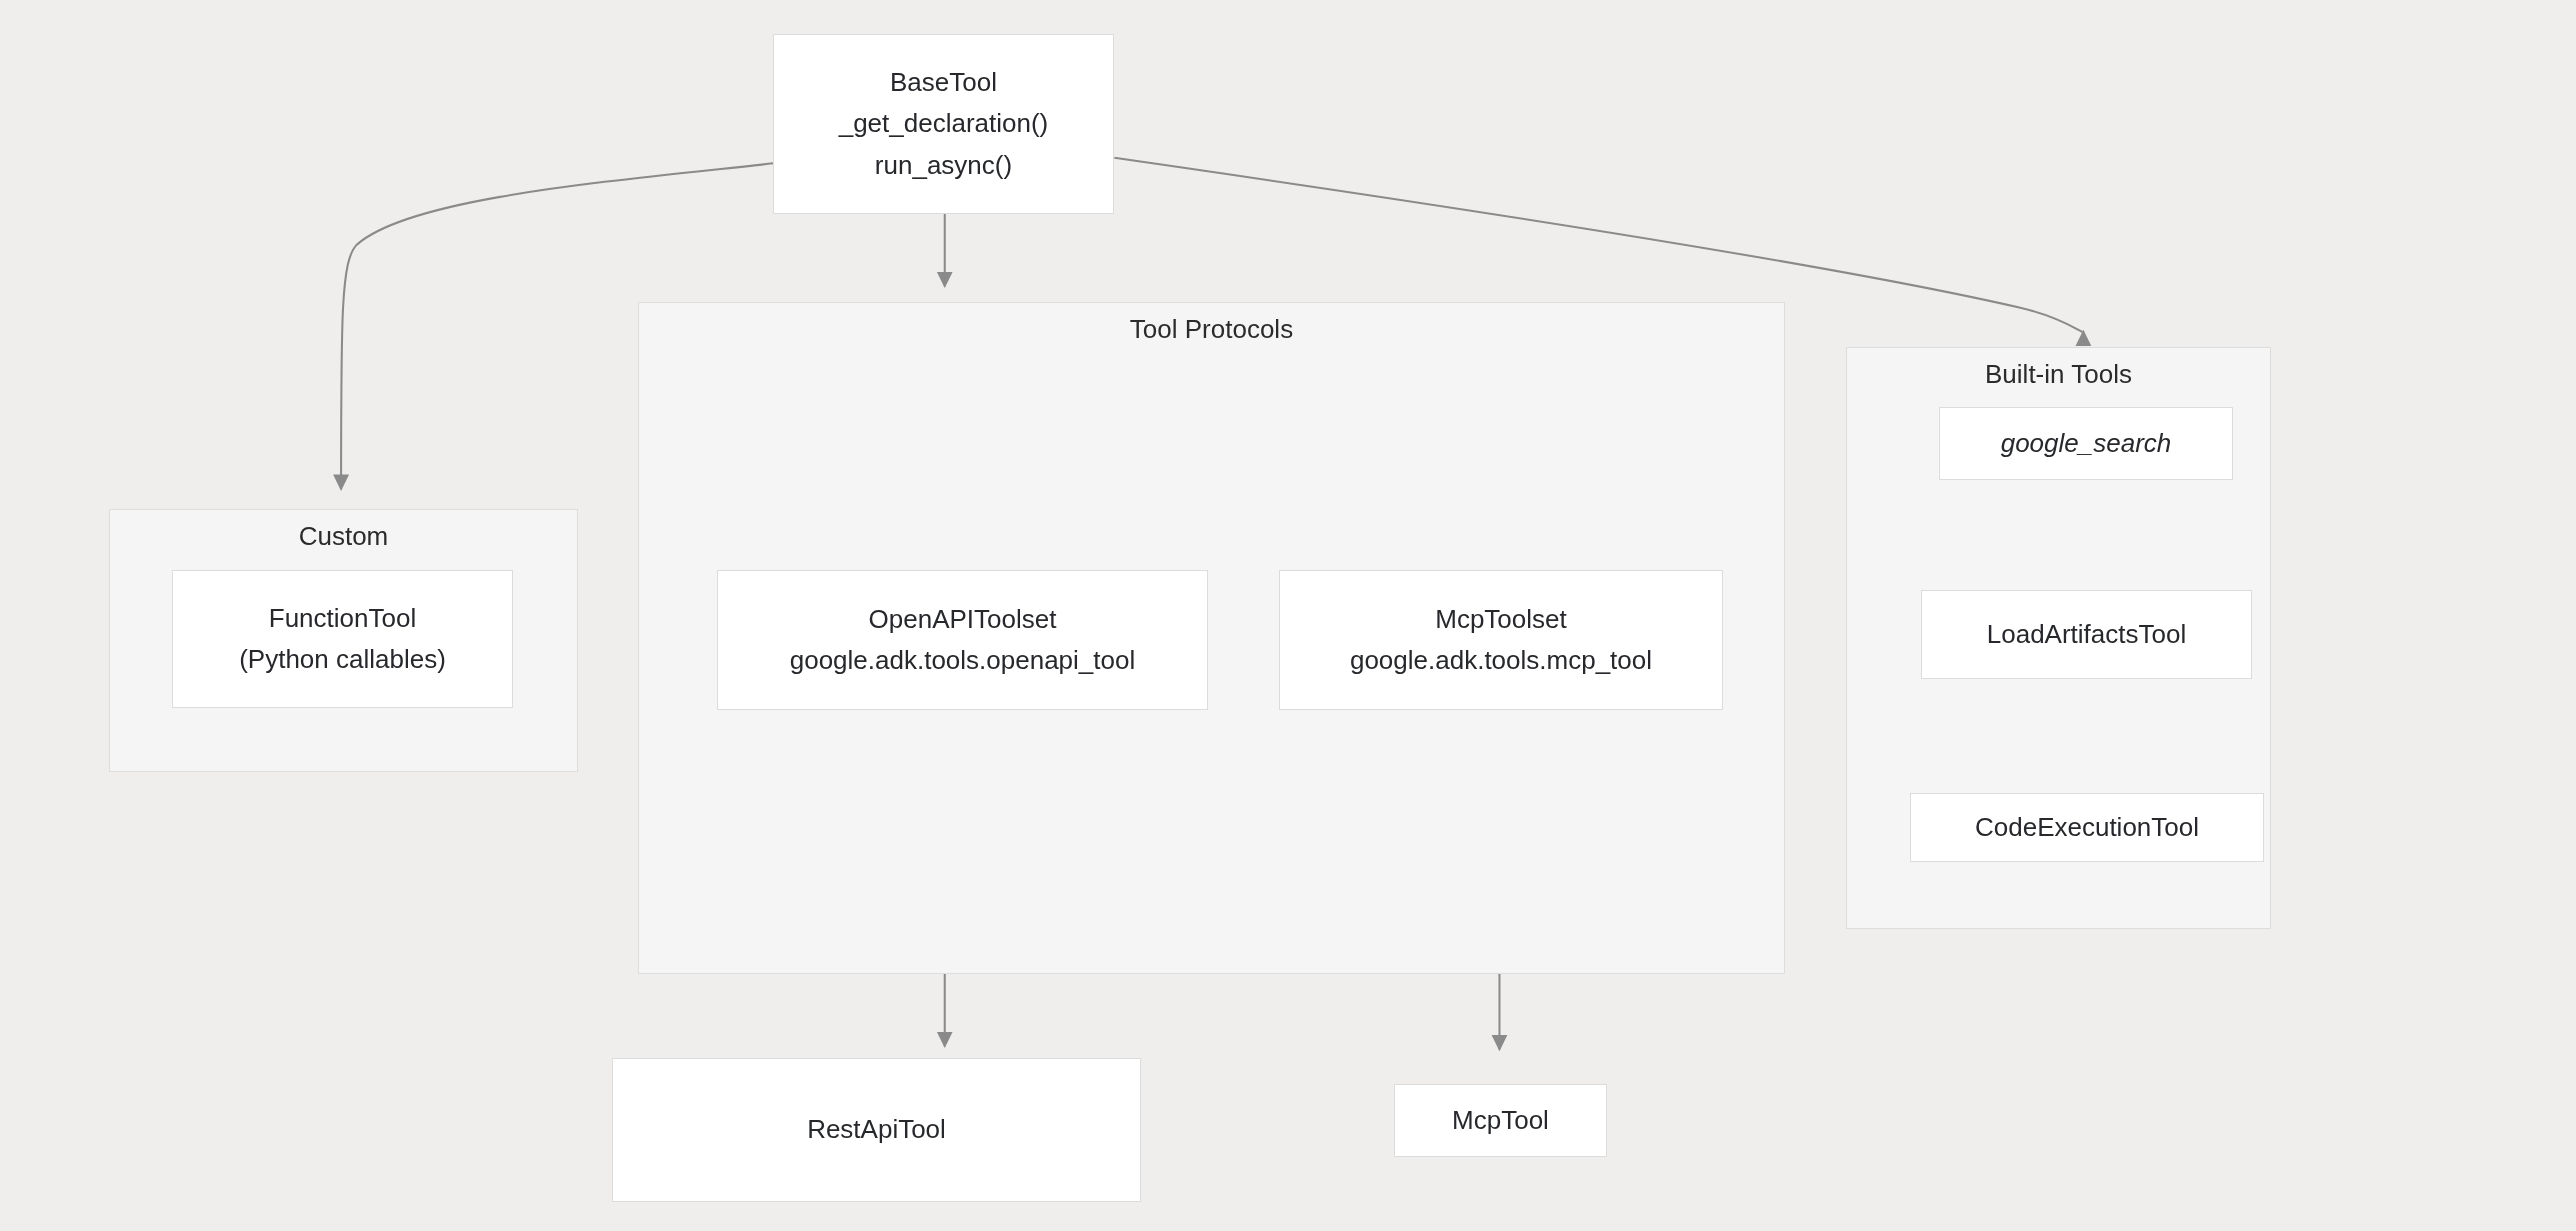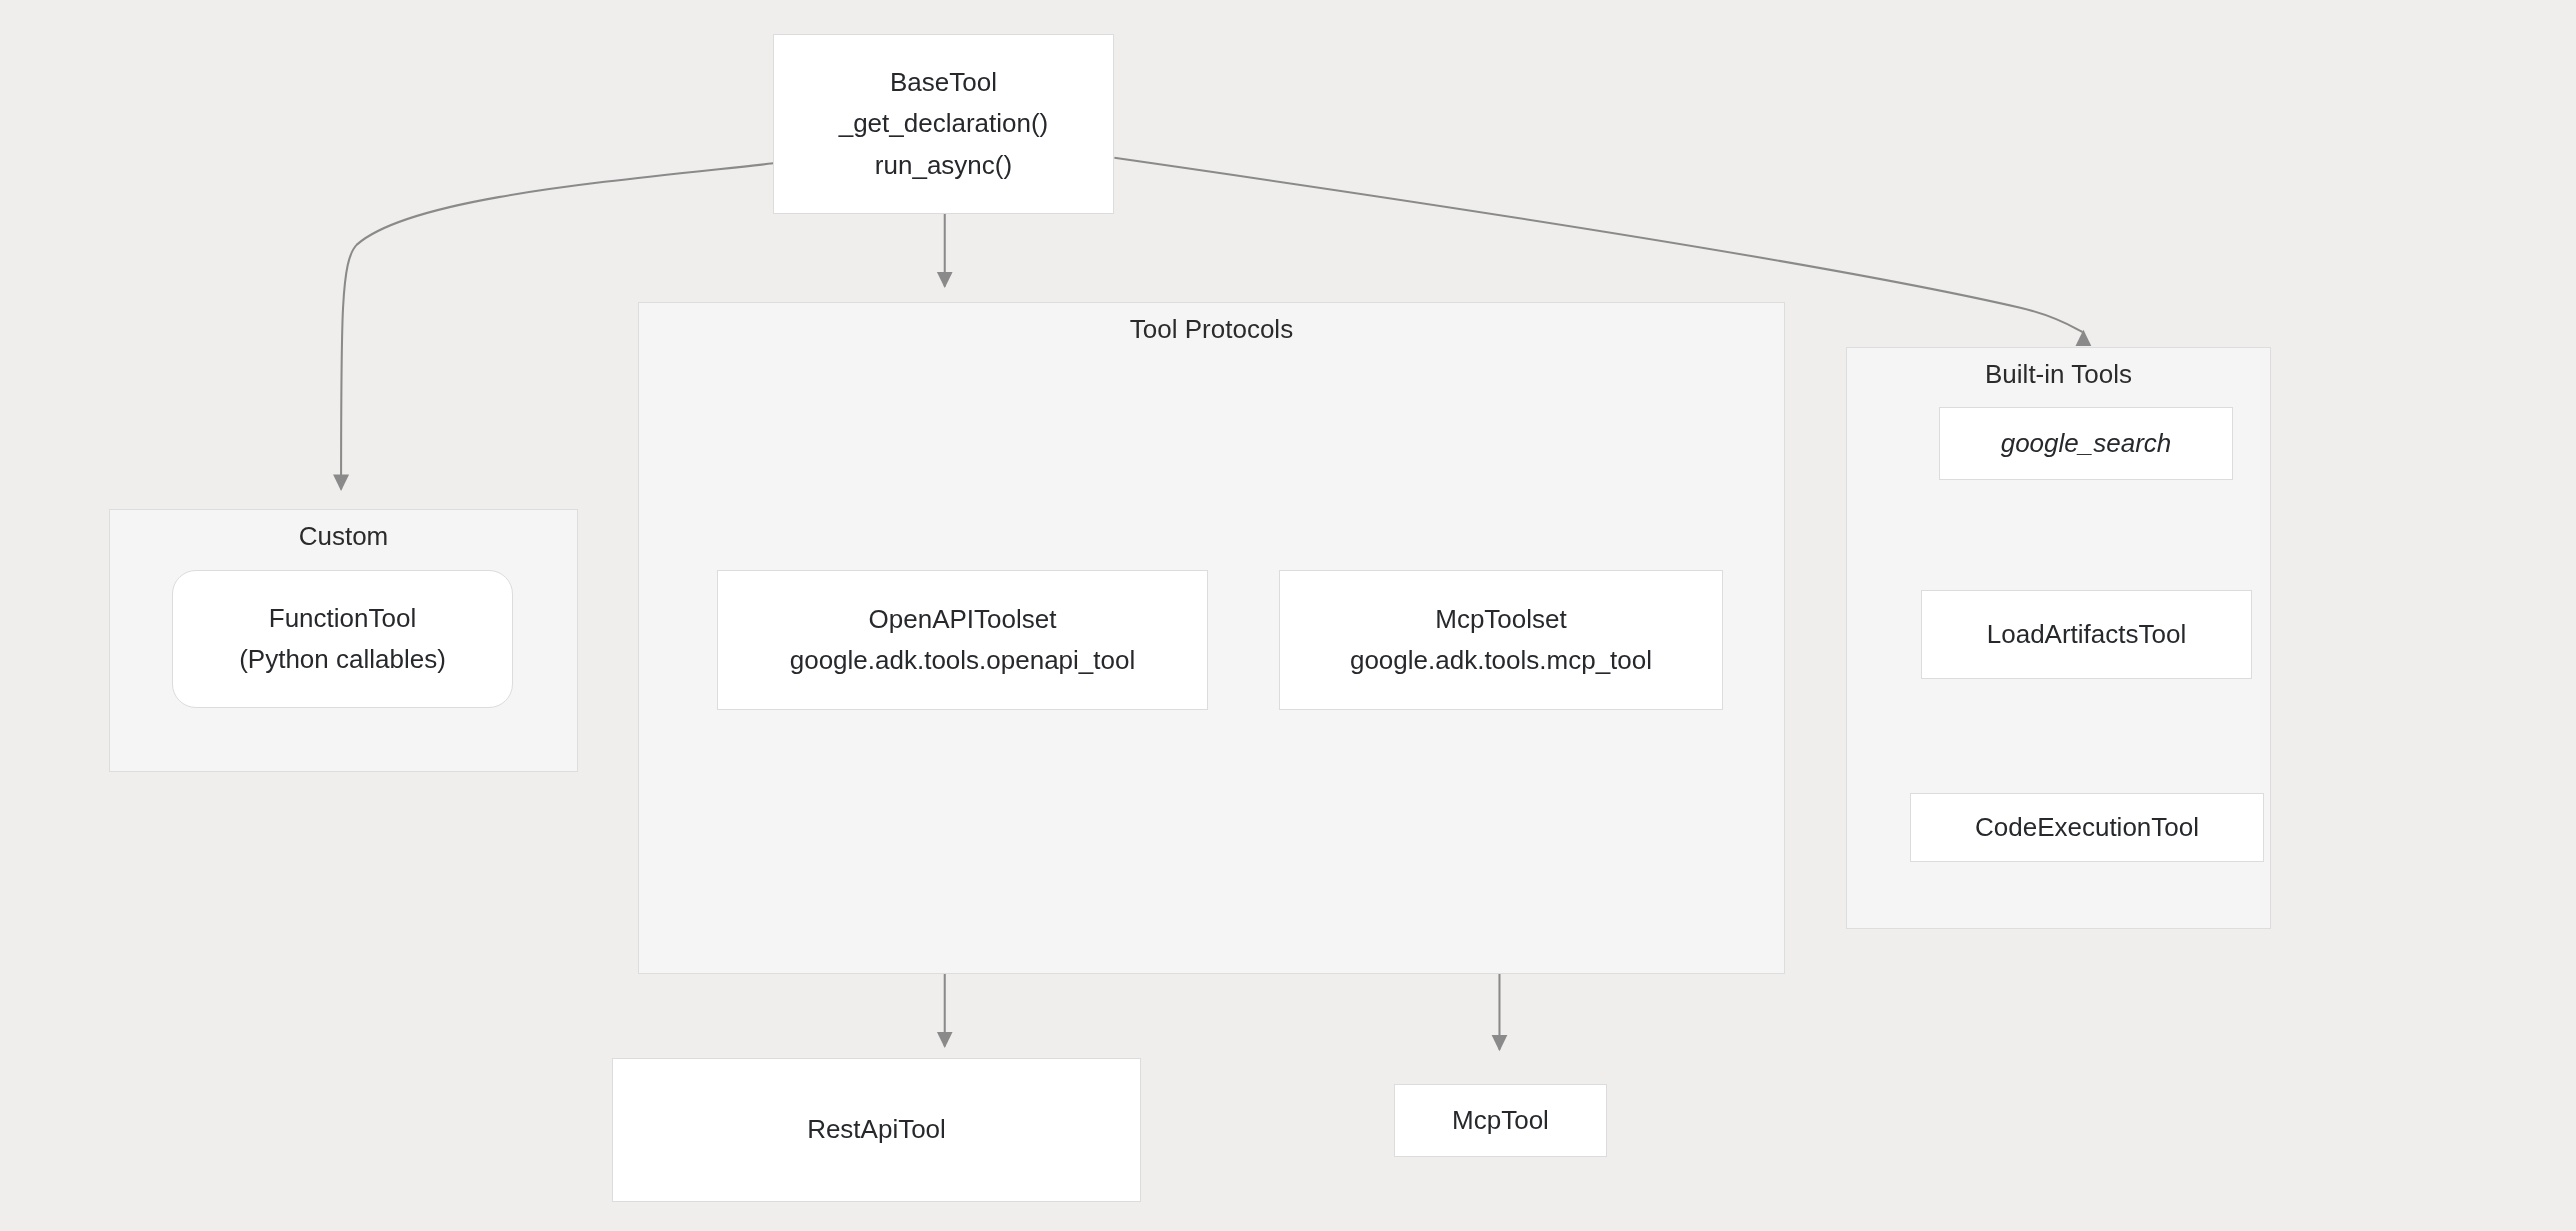--- a/index.html
+++ b/index.html
@@ -87,21 +87,21 @@
 
   <div class="node-box" style="left:773px; top:34px; width:341px; height:180px;">
     <span class="line">BaseTool</span>
     <span class="line">_get_declaration()</span>
     <span class="line">run_async()</span>
   </div>
 
   <div class="group-box" style="left:109px; top:509px; width:469px; height:263px;">
     <div class="group-title">Custom</div>
   </div>
-  <div class="node-box" style="left:172px; top:570px; width:341px; height:138px;border-radius:24px;">
+  <div class="node-box" style="left:172px; top:570px; width:341px; height:138px;">
     <span class="line">FunctionTool</span>
     <span class="line">(Python callables)</span>
   </div>
 
   <div class="group-box" style="left:638px; top:302px; width:1147px; height:672px;">
     <div class="group-title">Tool Protocols</div>
   </div>
   <div class="node-box" style="left:717px; top:570px; width:491px; height:140px;">
     <span class="line">OpenAPIToolset</span>
     <span class="line">google.adk.tools.openapi_tool</span>

